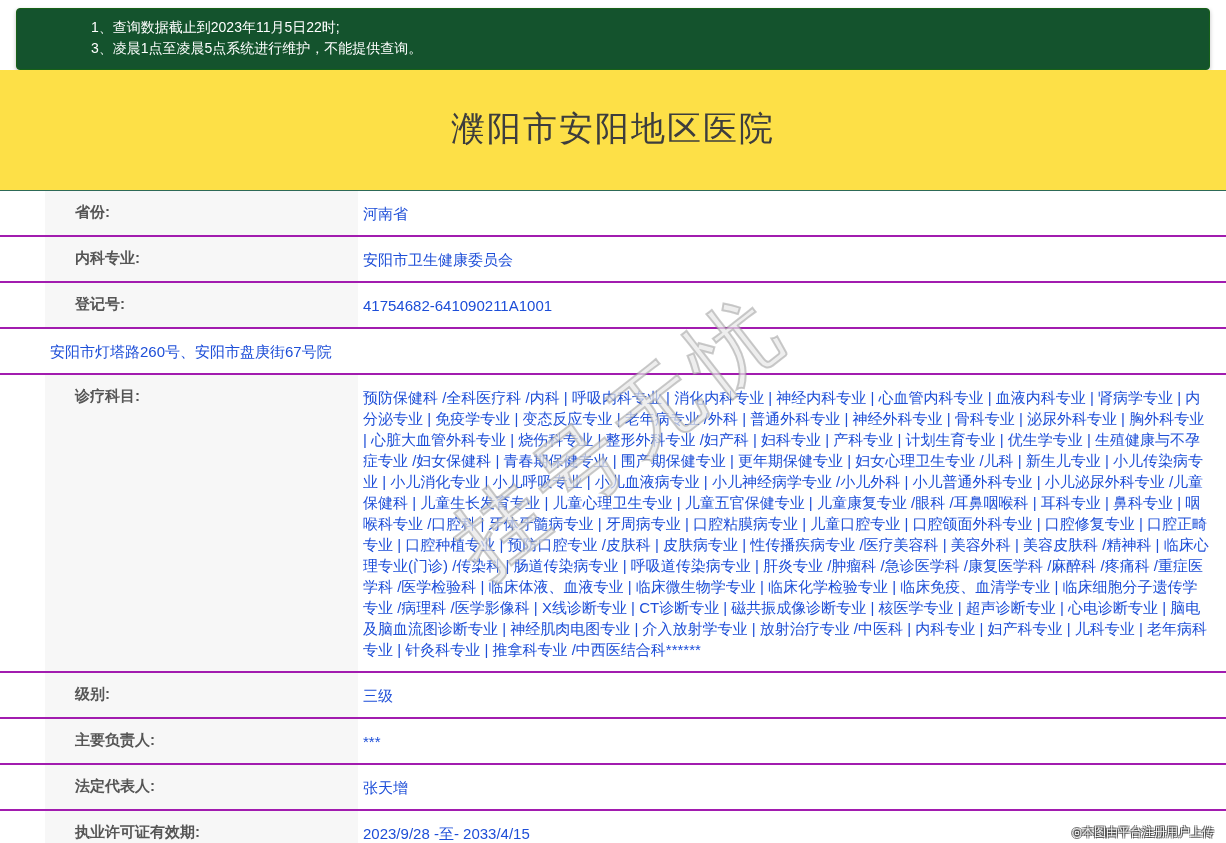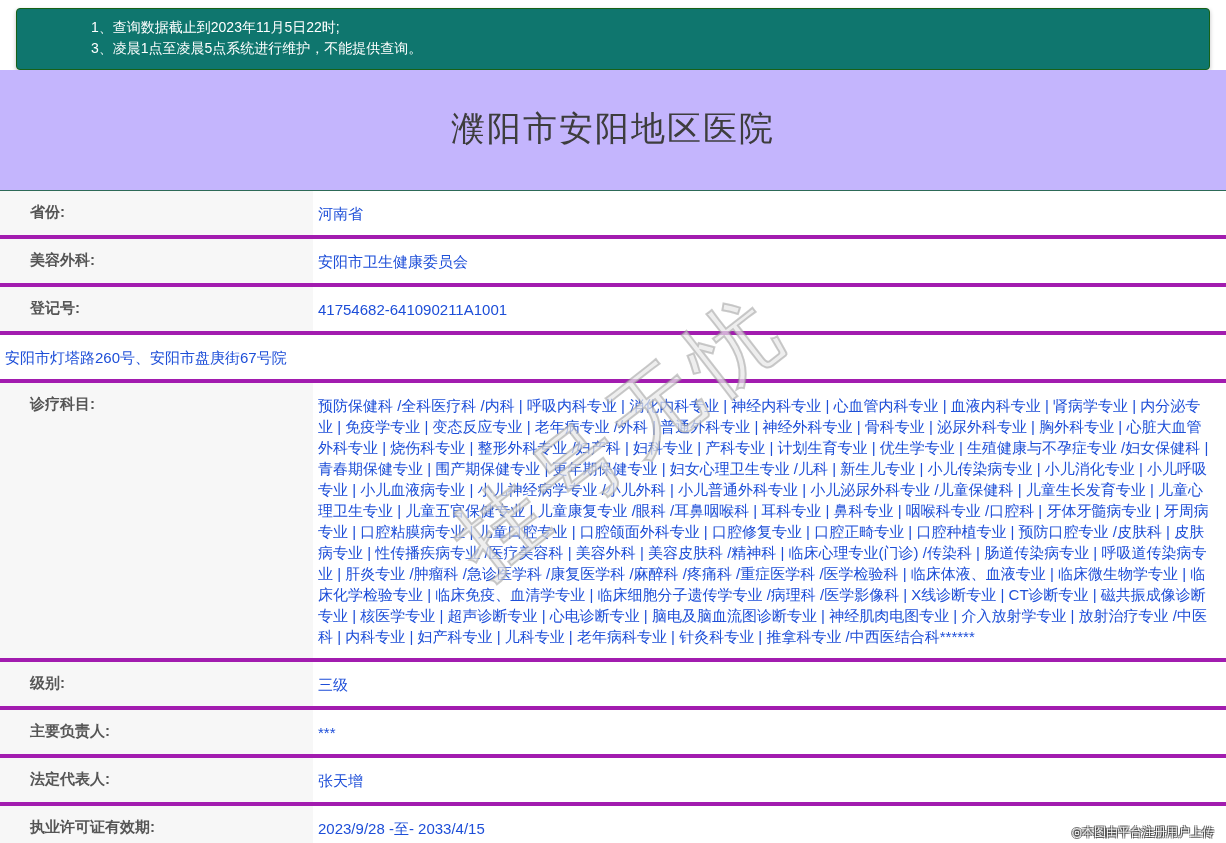--- a/index.html
+++ b/index.html
@@ -4,51 +4,52 @@
 <style>
   html,body{margin:0;padding:0;}
   body{
     width:1226px;height:843px;overflow:hidden;position:relative;
     background:#ffffff;
     font-family:"Liberation Sans","DejaVu Sans",sans-serif;
   }
   
   .notice{
     margin:8px 16px 0 16px;
-    background:#0f766e;
+    background:#14532d;
     border:1px solid #176117;
     border-radius:4px;
     box-shadow:0 2px 4px rgba(0,0,0,.25);
     padding:8px 20px 10px 74px;
     color:#ffffff;
     font-size:14px;
     line-height:21px;
   }
   .notice-line{white-space:nowrap;}
   
   .title-band{
     padding:36px 0 38px 0;
     text-align:center;
-    background:#c4b5fd;
+    background:#fde047;
   }
   .hospital-title{
     font-size:34px;
     font-weight:400;
     color:#3d3d3d;
     letter-spacing:2px;
   }
   
   .info-table{
     border-top:1px solid #2d6a57;
   }
   .info-row{
     display:flex;
-    border-bottom:4px solid #a21caf;
+    border-bottom:2px solid #a21caf;
     min-height:43px;
     box-sizing:border-box;
+    padding-left:45px;
   }
   .cell-label{
     width:313px;
     flex:0 0 313px;
     background:#f7f7f7;
     box-sizing:border-box;
     padding:12px 10px 11px 30px;
     font-size:15px;
     font-weight:bold;
     color:#555555;
@@ -102,21 +103,21 @@
 <div class="title-band">
   <span class="hospital-title">濮阳市安阳地区医院</span>
 </div>
 
 <div class="info-table">
   <div class="info-row">
     <div class="cell-label">省份:</div>
     <div class="cell-value">河南省</div>
   </div>
   <div class="info-row">
-    <div class="cell-label">美容外科:</div>
+    <div class="cell-label">内科专业:</div>
     <div class="cell-value">安阳市卫生健康委员会</div>
   </div>
   <div class="info-row">
     <div class="cell-label">登记号:</div>
     <div class="cell-value">41754682-641090211A1001</div>
   </div>
   <div class="info-row">
     <div class="cell-value">安阳市灯塔路260号、安阳市盘庚街67号院</div>
   </div>
   <div class="info-row">

